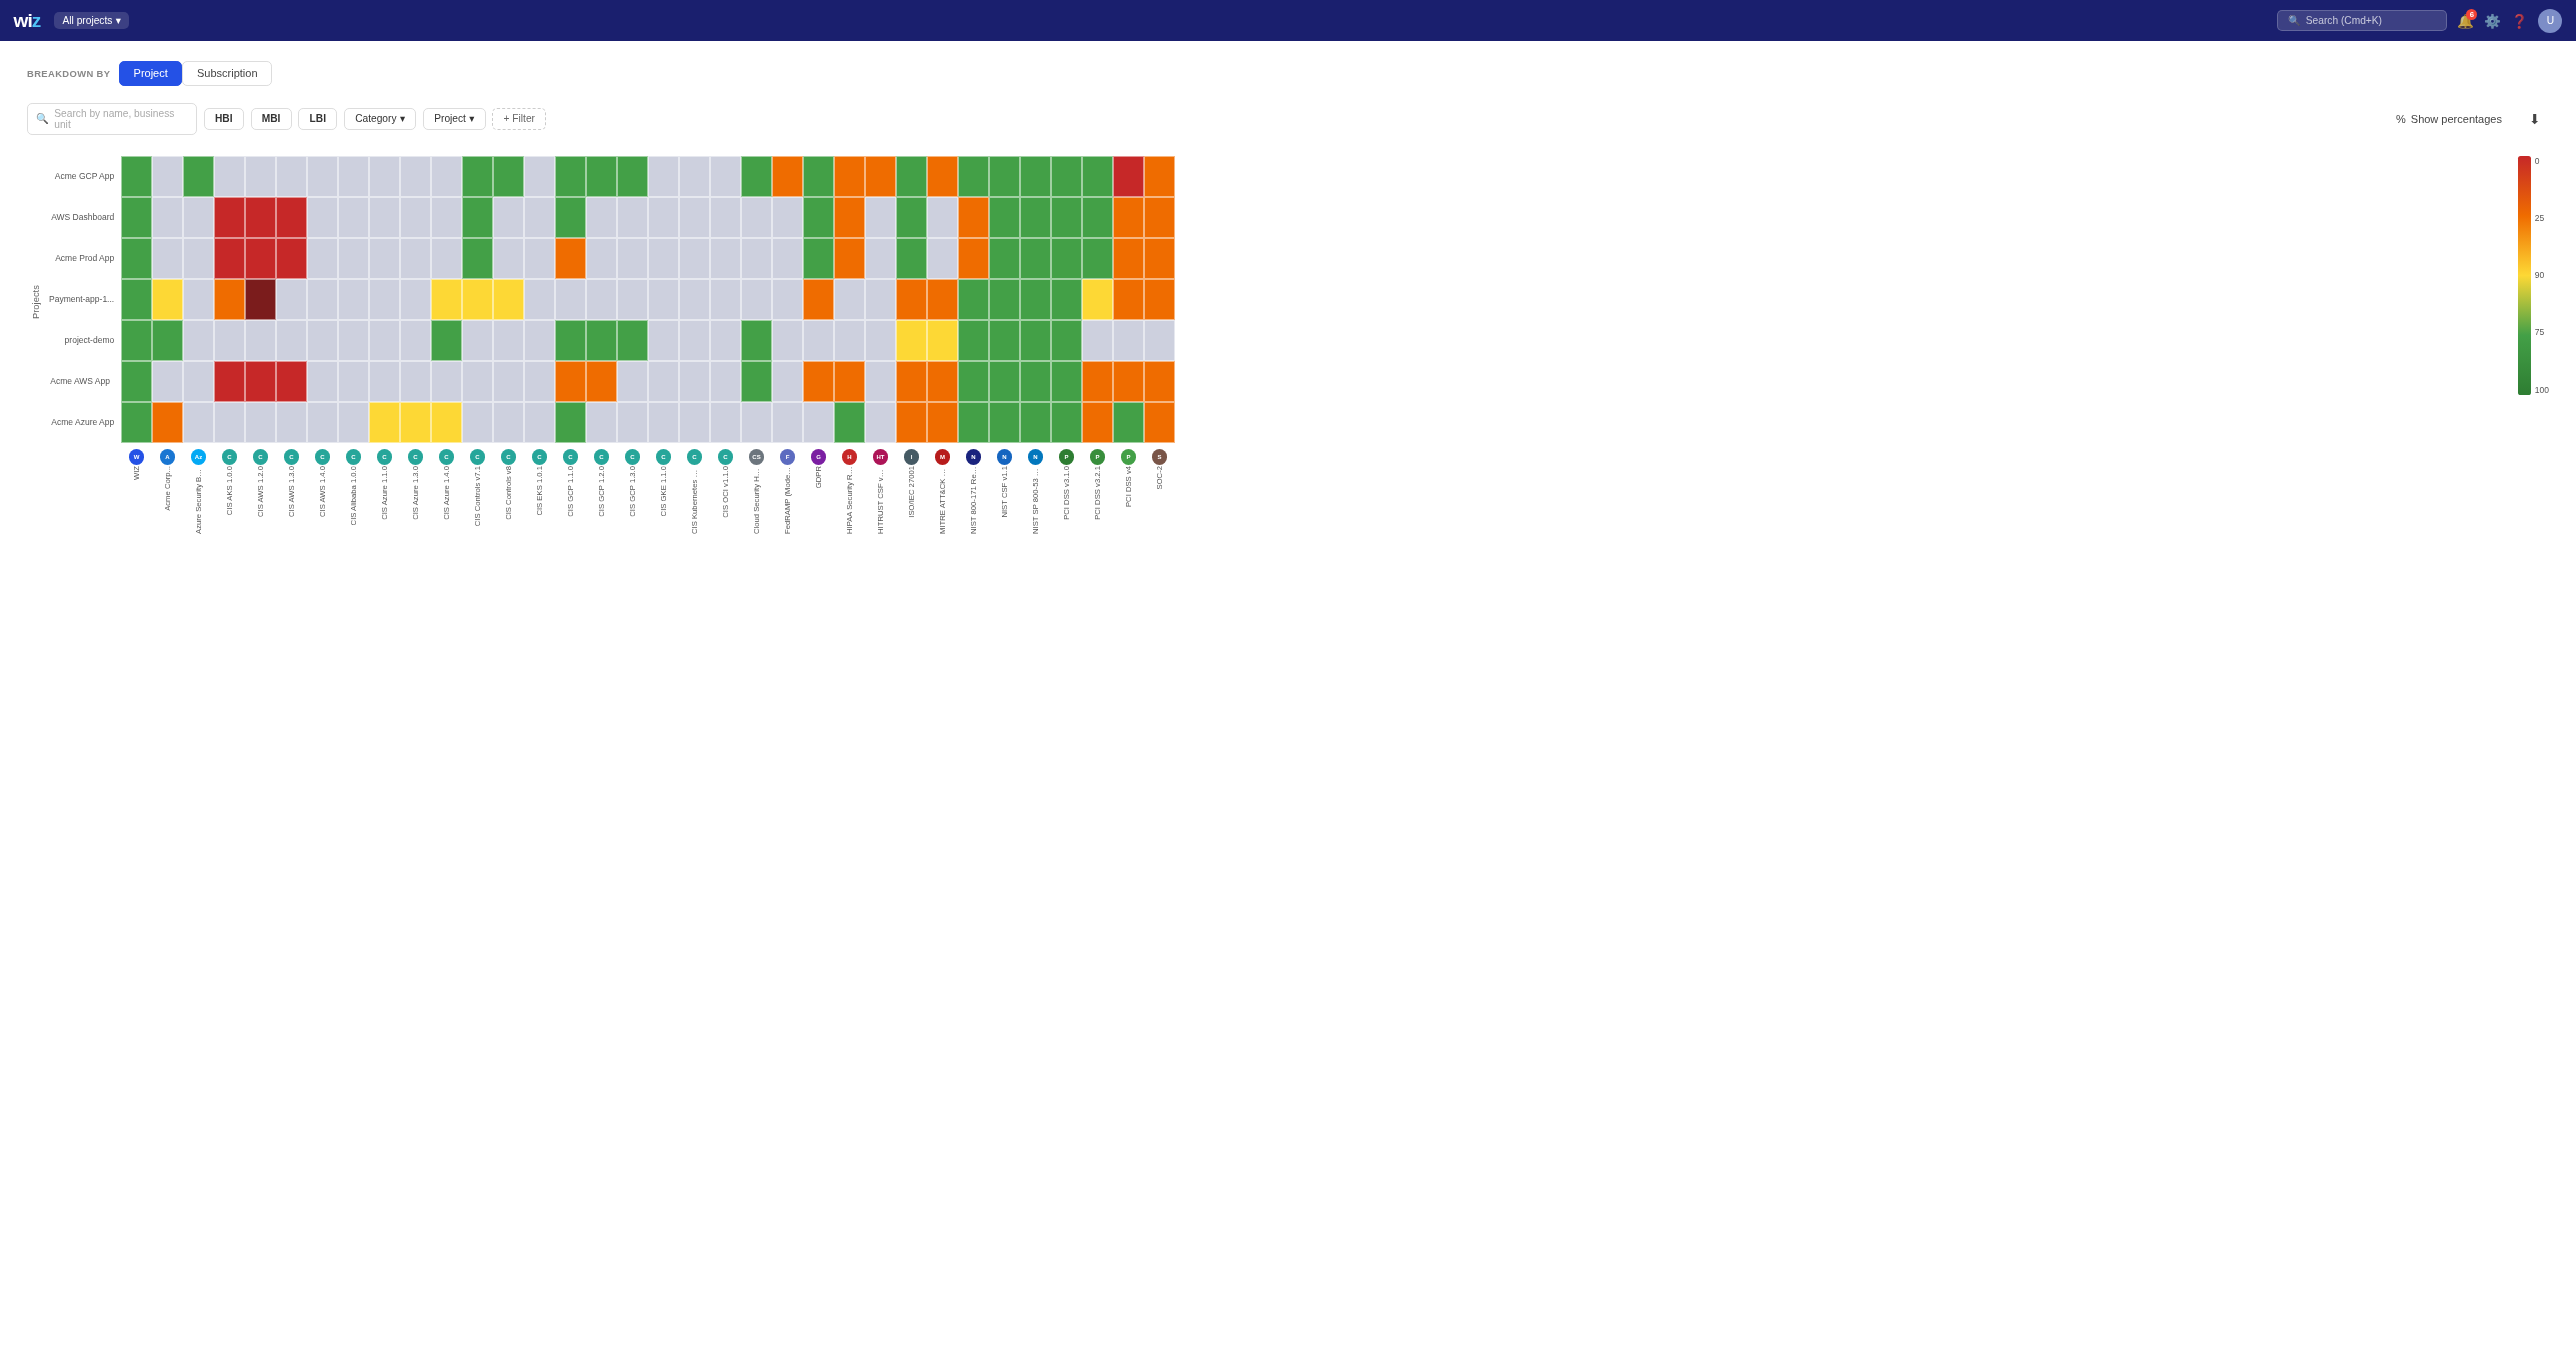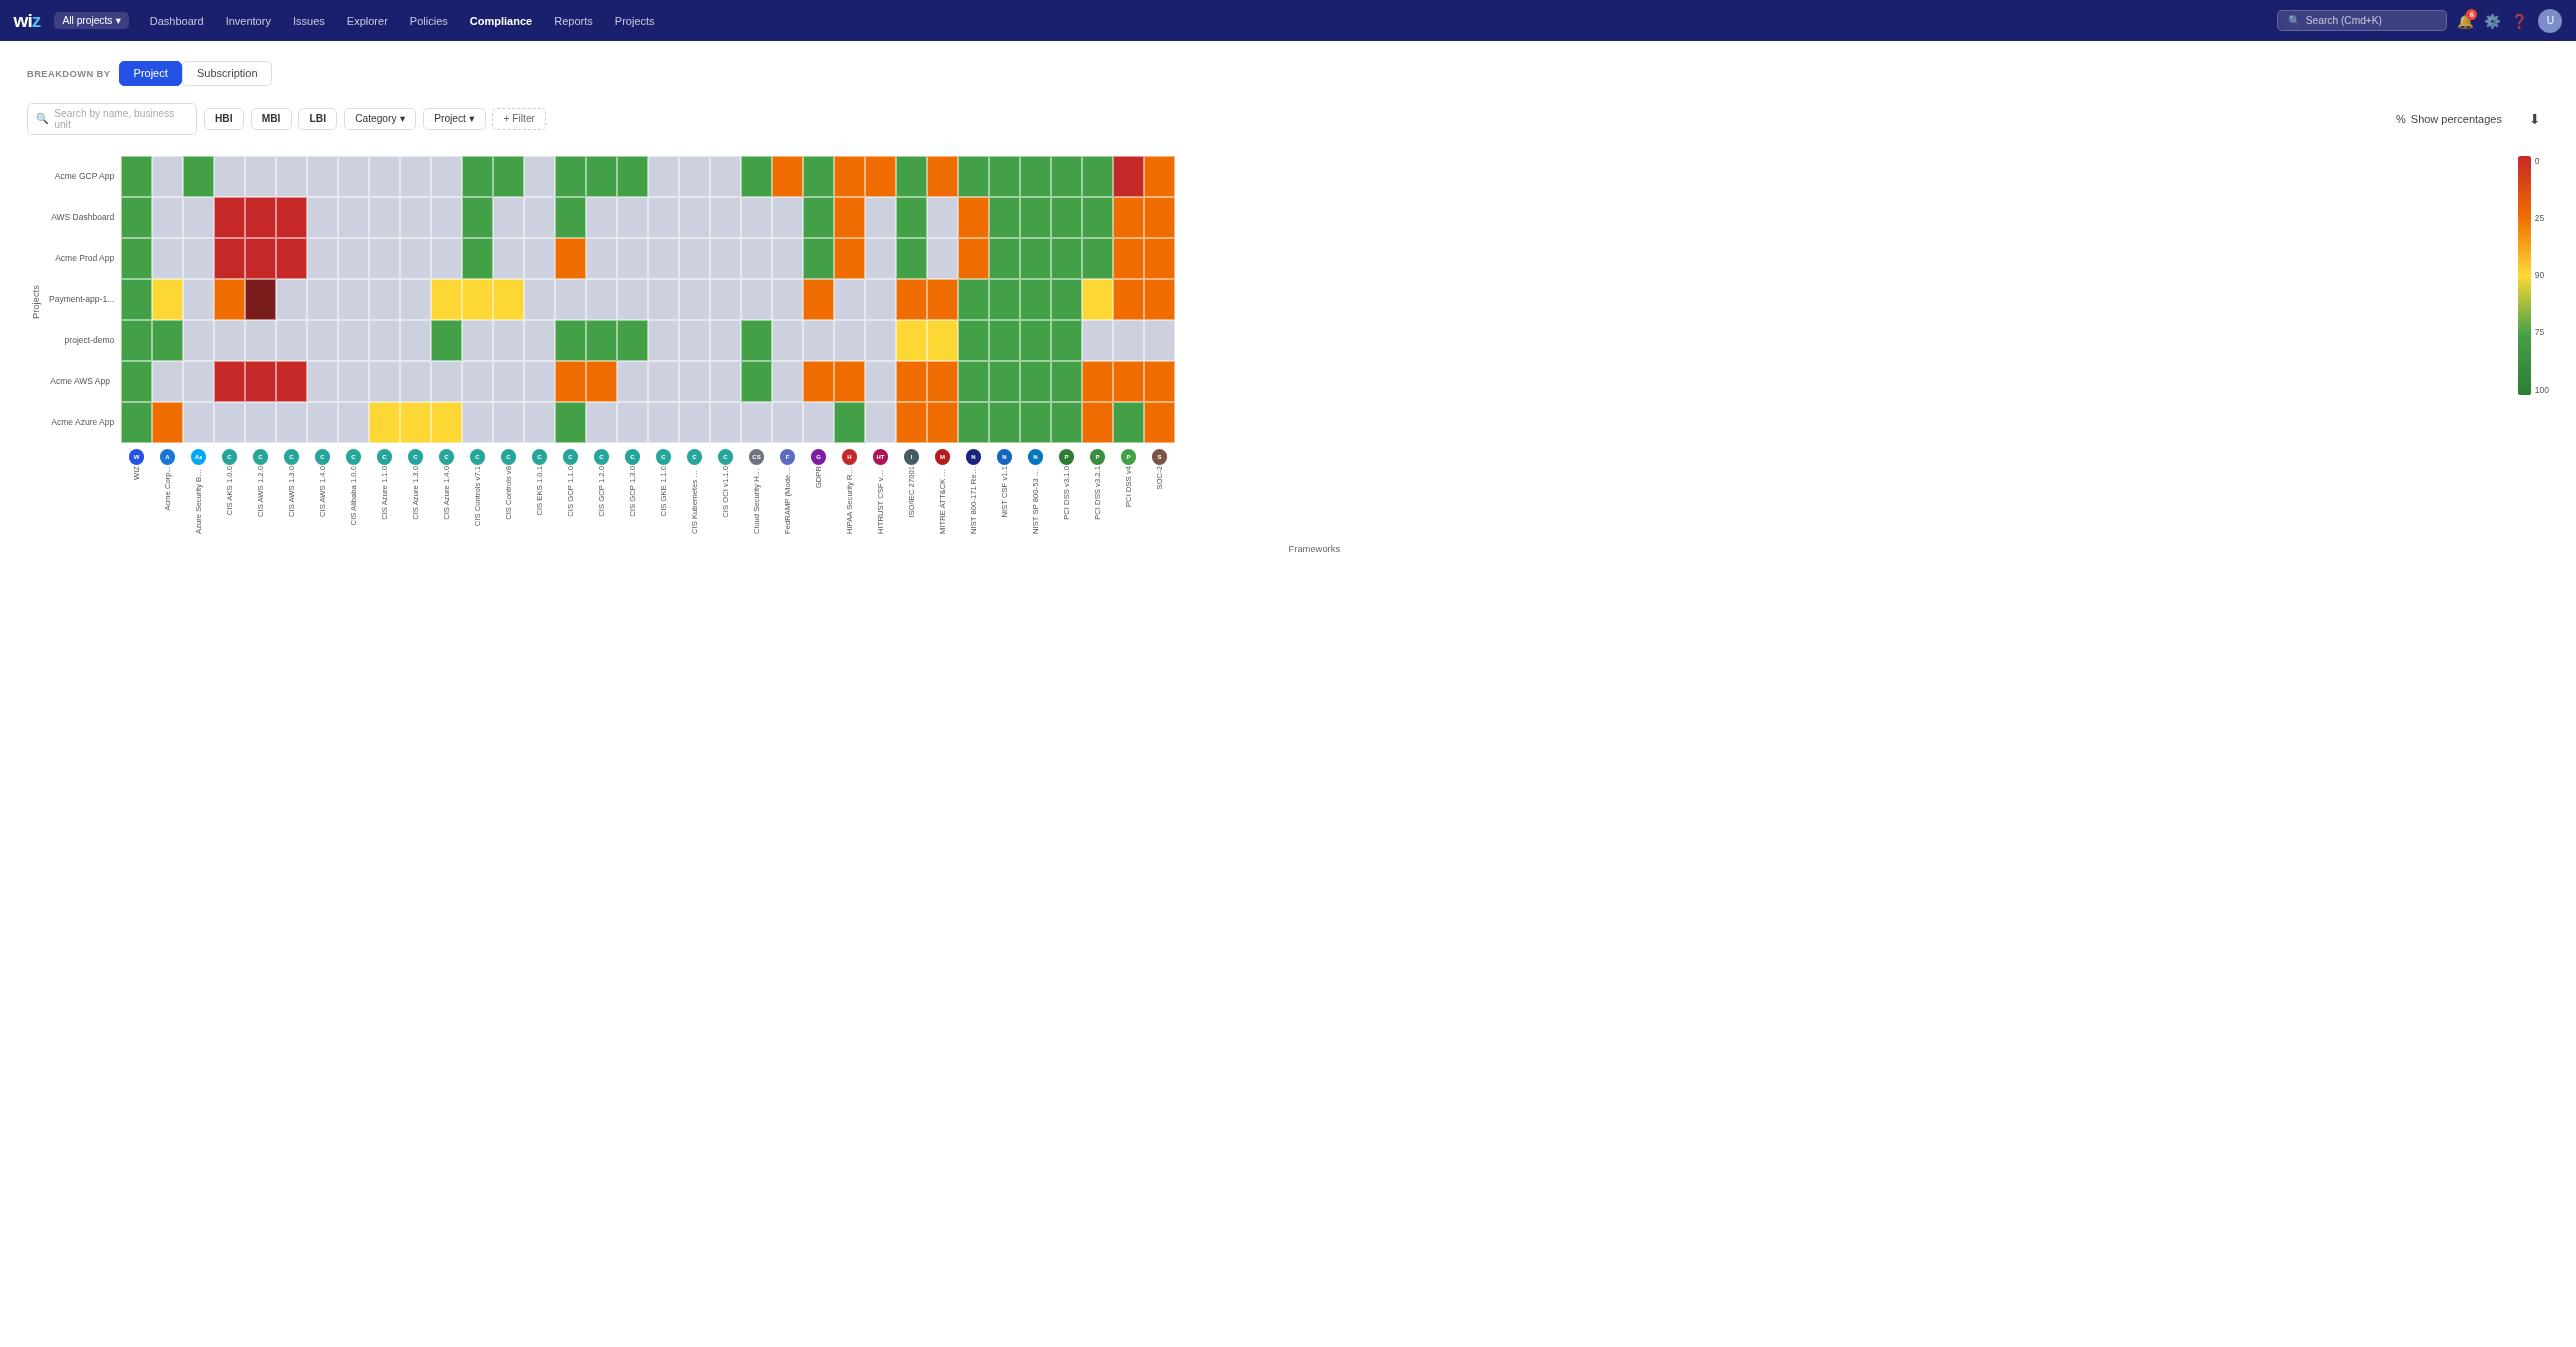--- a/index.html
+++ b/index.html
@@ -246,30 +246,20 @@
 </head>
 <body>
 
 <nav class="navbar">
   <div class="nav-logo">
     wi<span>z</span>
   </div>
   <div class="nav-projects-btn">
     <span>All projects</span>
     <span>▾</span>
-  </div>
-  <div class="nav-links">
-    <a class="nav-link">Dashboard</a>
-    <a class="nav-link">Inventory</a>
-    <a class="nav-link">Issues</a>
-    <a class="nav-link">Explorer</a>
-    <a class="nav-link">Policies</a>
-    <a class="nav-link active">Compliance</a>
-    <a class="nav-link">Reports</a>
-    <a class="nav-link">Projects</a>
   </div>
   <div class="nav-right">
     <div class="nav-search">
       <span>🔍</span>
       <span>Search (Cmd+K)</span>
     </div>
     <div class="nav-icon" style="position:relative;">
       🔔
       <span class="nav-badge">6</span>
     </div>
@@ -785,21 +775,20 @@
             </div>
           </div>
           <div style="width: 31px; min-width: 31px; display: flex; justify-content: center; padding-top: 3.4px;">
             <div style="display: flex; flex-direction: column; align-items: center; gap: 1.7px;">
               <div style="width: 15.3px; height: 15.3px; border-radius: 50%; background-color: rgb(121, 85, 72); display: flex; align-items: center; justify-content: center; font-size: 6px; font-weight: bold; color: rgb(255, 255, 255); flex-shrink: 0;">S</div>
               <span style="font-size: 7.7px; color: rgb(85, 85, 85); writing-mode: vertical-rl; text-orientation: mixed; transform: rotate(180deg); max-height: 68px; overflow: hidden; text-overflow: ellipsis; white-space: nowrap;">SOC-2</span>
             </div>
           </div>
         </div>
 
-      <div class="x-axis-label">Frameworks</div>
     </div>
 
     <div style="display:flex; align-items:flex-start; margin-left:10.2px; margin-top:0;">
       <div class="legend-gradient"></div>
       <div class="legend-labels">
         <span>0</span>
         <span>25</span>
         <span>90</span>
         <span>75</span>
         <span>100</span>

